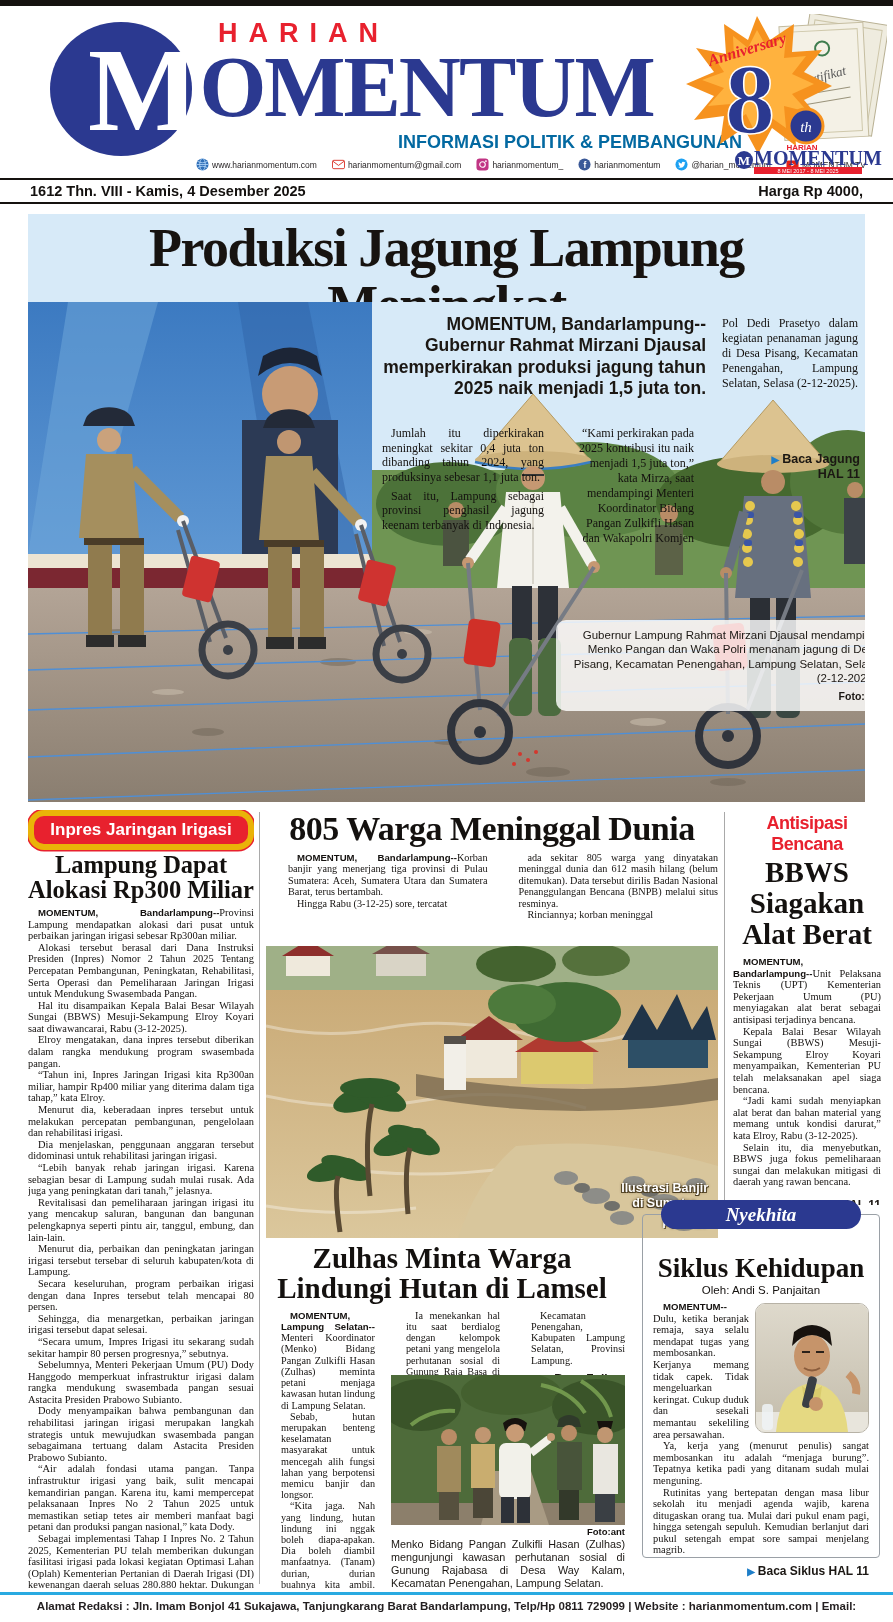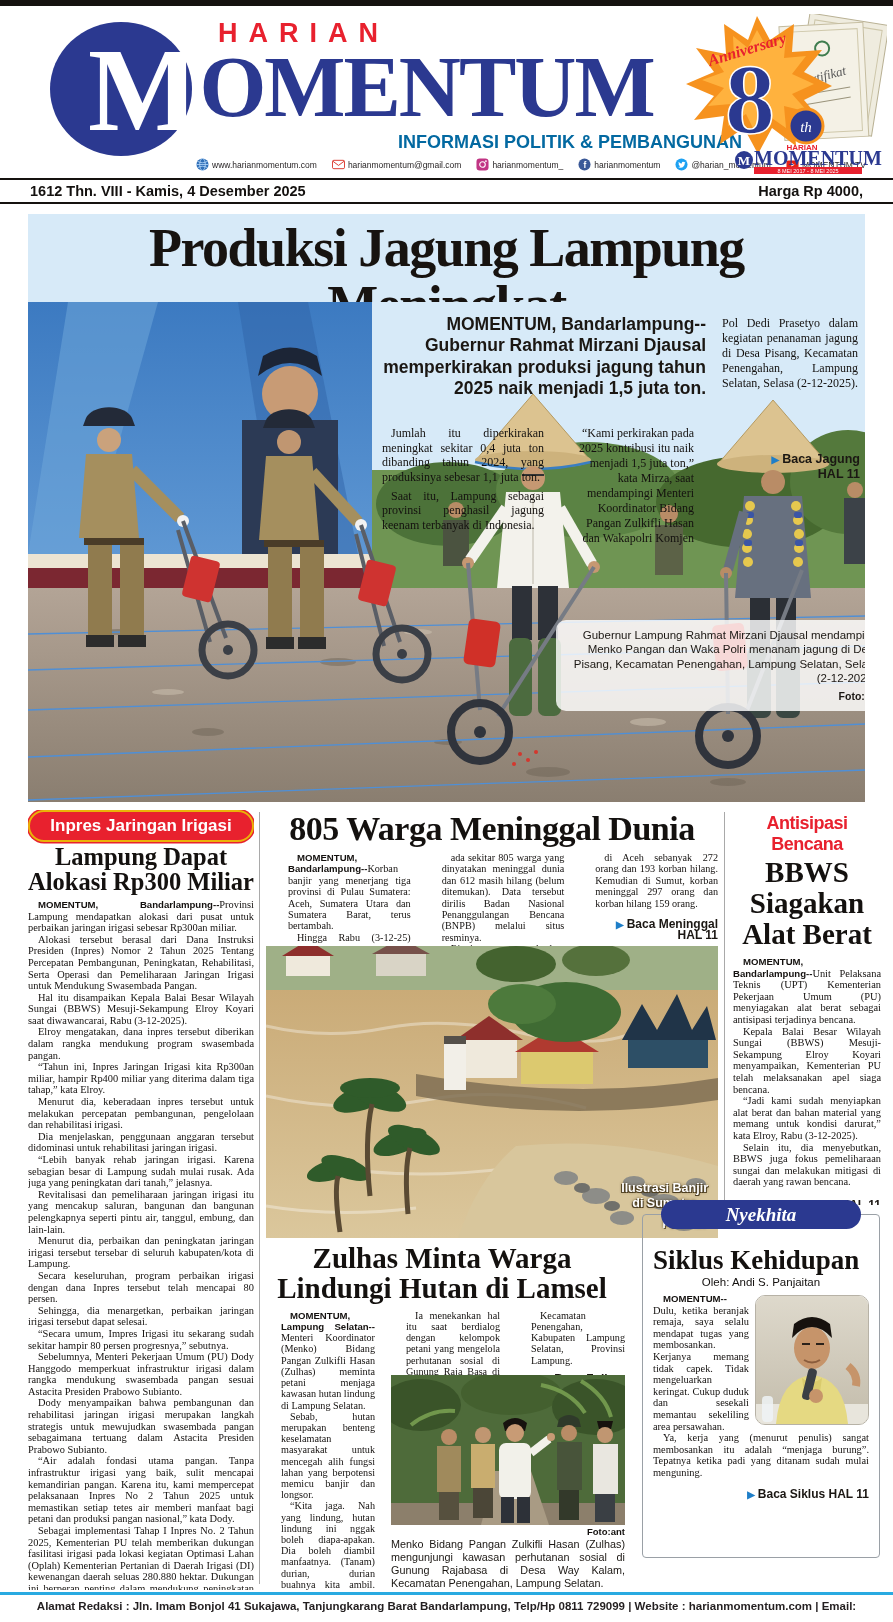--- a/index.html
+++ b/index.html
@@ -48,21 +48,21 @@
         padding:8px 10px;font-family:"Liberation Sans",sans-serif;font-size:11.5px;line-height:1.25;text-align:right;color:#1b1713;}
   .credit{font-weight:bold;margin-top:4px;text-align:right;font-size:10.5px;}
 
   
   .vline{position:absolute;width:0;border-left:1px solid #a9a9a9;}
   .v1{left:259px;top:812px;height:772px;}
   .v2{left:724px;top:812px;height:392px;}
 
   .badge{display:block;background:#e8212e;color:#fff;border-radius:16px;text-align:center;
          font-family:"Liberation Sans",sans-serif;font-weight:bold;font-size:17px;line-height:28px;
-         border:2px solid #eab308;box-shadow:0 0 0 1.5px #e8212e;}
+         border:6px solid #eab308;box-shadow:0 0 0 1.5px #e8212e;}
   .rail-left{position:absolute;left:28px;top:810px;width:226px;height:780px;overflow:hidden;}
   .rail-left h2{margin:2px 0 4px;text-align:center;font-size:24.5px;line-height:1.04;white-space:pre-line;font-weight:bold;}
   .bodytext{font-size:10.4px;line-height:11.6px;}
   .bodytext p{margin:0;text-indent:10px;text-align:justify;}
   .dl{font-family:"Liberation Sans",sans-serif;font-size:9.6px;}
 
   .s805{position:absolute;left:266px;top:810px;width:452px;height:136px;overflow:hidden;}
   .s805 h2{margin:2px 0 6px;text-align:center;font-size:34px;line-height:1;letter-spacing:-.5px;font-weight:bold;}
   .cols3{display:flex;gap:9px;}
   .cols3>div{flex:1;margin-left:22px;}
@@ -91,21 +91,21 @@
   .czul .more{margin-top:8px;}
   .zphoto{position:absolute;left:132px;top:132px;width:234px;}
   .zphoto svg{display:block;}
   .zcredit{text-align:right;font-family:"Liberation Sans",sans-serif;font-size:9.5px;font-weight:bold;margin:1px 0;}
   .zcap{font-family:"Liberation Sans",sans-serif;font-size:10.8px;line-height:1.2;text-align:justify;color:#1b1713;}
 
   .nyk{position:absolute;left:642px;top:1214px;width:238px;height:344px;border:1.5px solid #9aa0a6;border-radius:4px;
        box-sizing:border-box;padding:16px 10px 8px;}
   .nyk-badge{position:absolute;left:50%;top:-15px;transform:translateX(-50%);width:200px;background:#2b3990;color:#fff;
        border-radius:16px;text-align:center;font-style:italic;font-weight:bold;font-size:19px;line-height:29px;}
-  .nyk h2{margin:16px 0 2px;font-size:27px;line-height:1;font-weight:bold;}
+  .nyk h2{margin:24px 0 2px;text-align:center;font-size:27px;line-height:1;font-weight:bold;}
   .nyk .byline{text-align:center;font-family:"Liberation Sans",sans-serif;font-size:11.5px;margin-bottom:5px;}
   .portrait{float:right;width:112px;height:128px;border-radius:10px;overflow:hidden;margin:2px 0 4px 6px;border:1px solid #b7b2a6;}
   .nyk .more{margin-top:8px;}
 
   .footer{position:absolute;top:1592px;left:0;width:893px;border-top:3px solid #29aae1;border-bottom:3px solid #29aae1;
           text-align:center;font-family:"Liberation Sans",sans-serif;font-weight:bold;font-size:11.5px;
           line-height:22px;color:#231f20;}
 </style>
 </head>
 <body>
@@ -402,26 +402,20 @@
     <h2>805 Warga Meninggal Dunia</h2>
     <div class="cols3 c805">
       <div>
         <p><b class="dl">MOMENTUM, Bandarlampung--</b><span>Korban banjir yang menerjang tiga provinsi di Pulau Sumatera: Aceh, Sumatera Utara dan Sumatera Barat, terus bertambah.</span></p>
         <p>Hingga Rabu (3-12-25) sore, tercatat</p>
       </div>
       <div>
           <p>ada sekitar 805 warga yang dinyatakan meninggal dunia dan 612 masih hilang (belum ditemukan). Data tersebut dirilis Badan Nasional Penanggulangan Bencana (BNPB) melalui situs resminya.</p>
           <p>Rinciannya; korban meninggal</p>
         </div>
-      <div>
-        <div>
-            <p>di Aceh sebanyak 272 orang dan 193 korban hilang. Kemudian di Sumut, korban meninggal 297 orang dan korban hilang 159 orang.</p>
-          </div>
-        <div class="more"><span class="arr">▶</span><span>Baca Meninggal HAL 11</span></div>
-      </div>
     </div>
   </section>
 
   <div class="flood">
     <svg viewBox="0 0 452 292" width="452" height="292" preserveAspectRatio="none">
       <defs>
           <linearGradient id="mud2" x1="0" y1="0" x2="0" y2="1">
             <stop offset="0" stop-color="#c7a671"></stop>
             <stop offset="1" stop-color="#dbc79c"></stop>
           </linearGradient>
@@ -587,20 +581,21 @@
         <rect x="49" y="72" width="9" height="32" rx="4" fill="#3a3f44" transform="rotate(14 53 88)"></rect>
         <circle cx="60" cy="100" r="7" fill="#c6946a"></circle>
         <path d="M92,70 q10,8 8,20" stroke="#c6946a" stroke-width="8" fill="none"></path>
         <rect x="6" y="100" width="11" height="26" rx="4" fill="#eef3f6" opacity=".85"></rect>
       </svg>
     </div>
     <div class="bodytext">
       <p><b class="dl">MOMENTUM--</b><span>Dulu, ketika beranjak remaja, saya selalu mendapat tugas yang membosankan. Kerjanya memang tidak capek. Tidak mengeluarkan keringat. Cukup duduk dan sesekali memantau sekeliling area persawahan.</span></p>
       <div>
           <p>Ya, kerja yang (menurut penulis) sangat membosankan itu adalah “menjaga burung”. Tepatnya ketika padi yang ditanam sudah mulai menguning.</p>
+          <p>Rutinitas yang bertepatan dengan masa libur sekolah itu menjadi agenda wajib, karena ditugaskan orang tua. Mulai dari pukul enam pagi, hingga setengah sepuluh. Kemudian berlanjut dari pukul setengah empat sore sampai menjelang magrib.</p>
         </div>
     </div>
     <div class="more"><span class="arr">▶</span><span>Baca Siklus HAL 11</span></div>
   </section>
 
   <footer class="footer">
     <span>Alamat Redaksi : Jln. Imam Bonjol 41 Sukajawa, Tanjungkarang Barat Bandarlampung, Telp/Hp 0811 729099 | Website : harianmomentum.com | Email: harianmomentum@gmail.com</span>
   </footer>
 </div>
 

